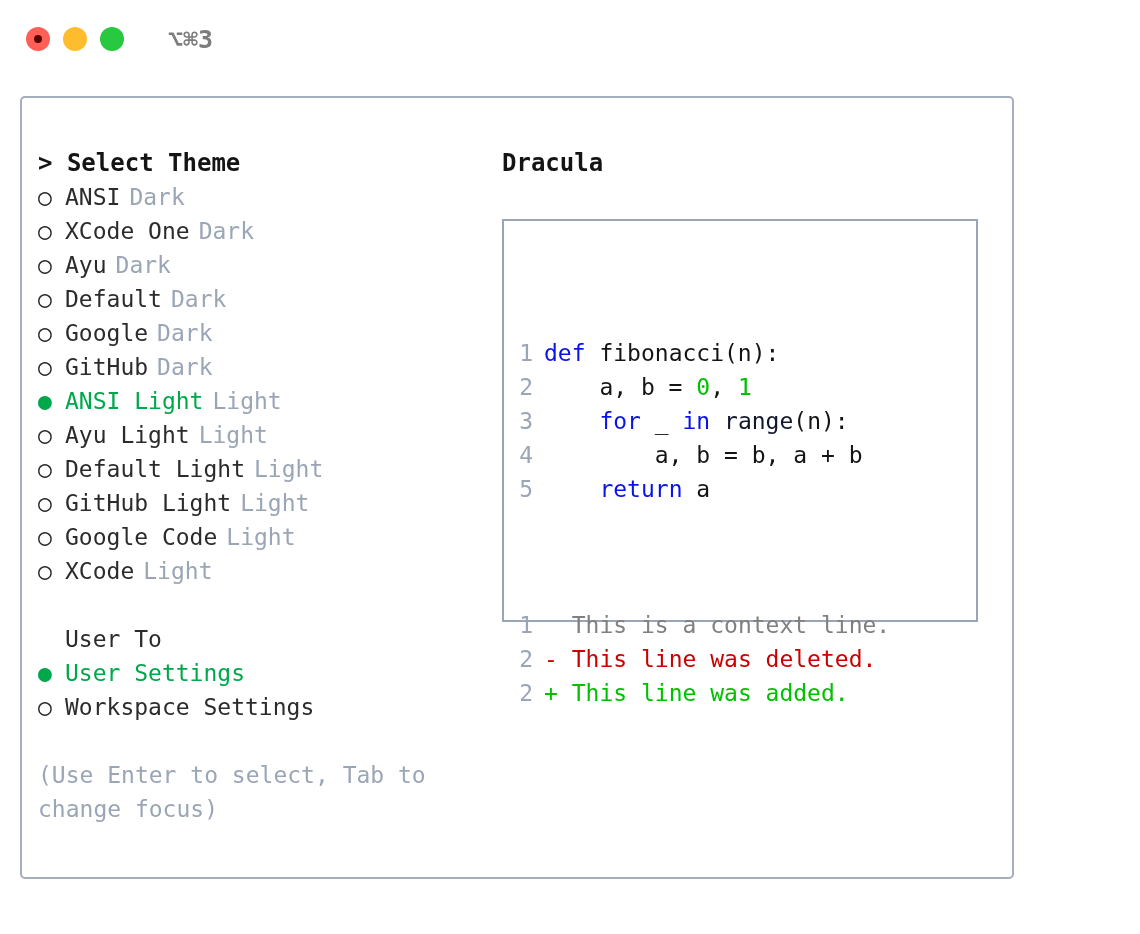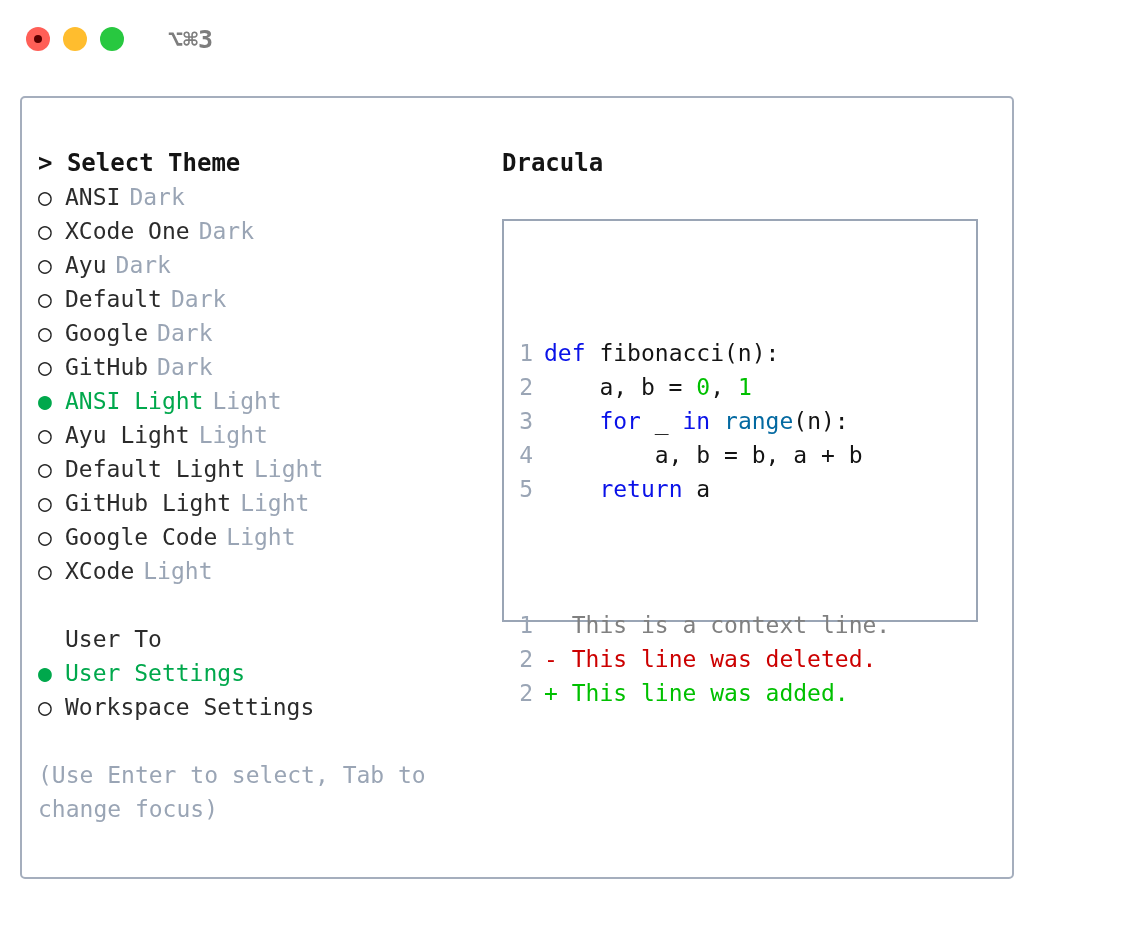--- a/index.html
+++ b/index.html
@@ -160,21 +160,21 @@
   }
   .code-line { white-space: pre; }
   .lineno {
     display: inline-block;
     width: 24px;
     text-align: right;
     color: #9aa5b5;
   }
   .gut { display: inline-block; width: 11px; }
   .tok-kw   { color: #0a12e8; }
-  .tok-fn   { color: #0369a1; }
+  .tok-fn   { color: #0f172a; }
   .tok-num  { color: #00c000; }
   .tok-plain{ color: #141414; }
 
   .diff-block { margin-top: 34px; }
   .diff-ctx  { color: #808080; }
   .diff-del  { color: #cc0000; }
   .diff-add  { color: #00c000; }
 </style>
 </head>
 <body>

